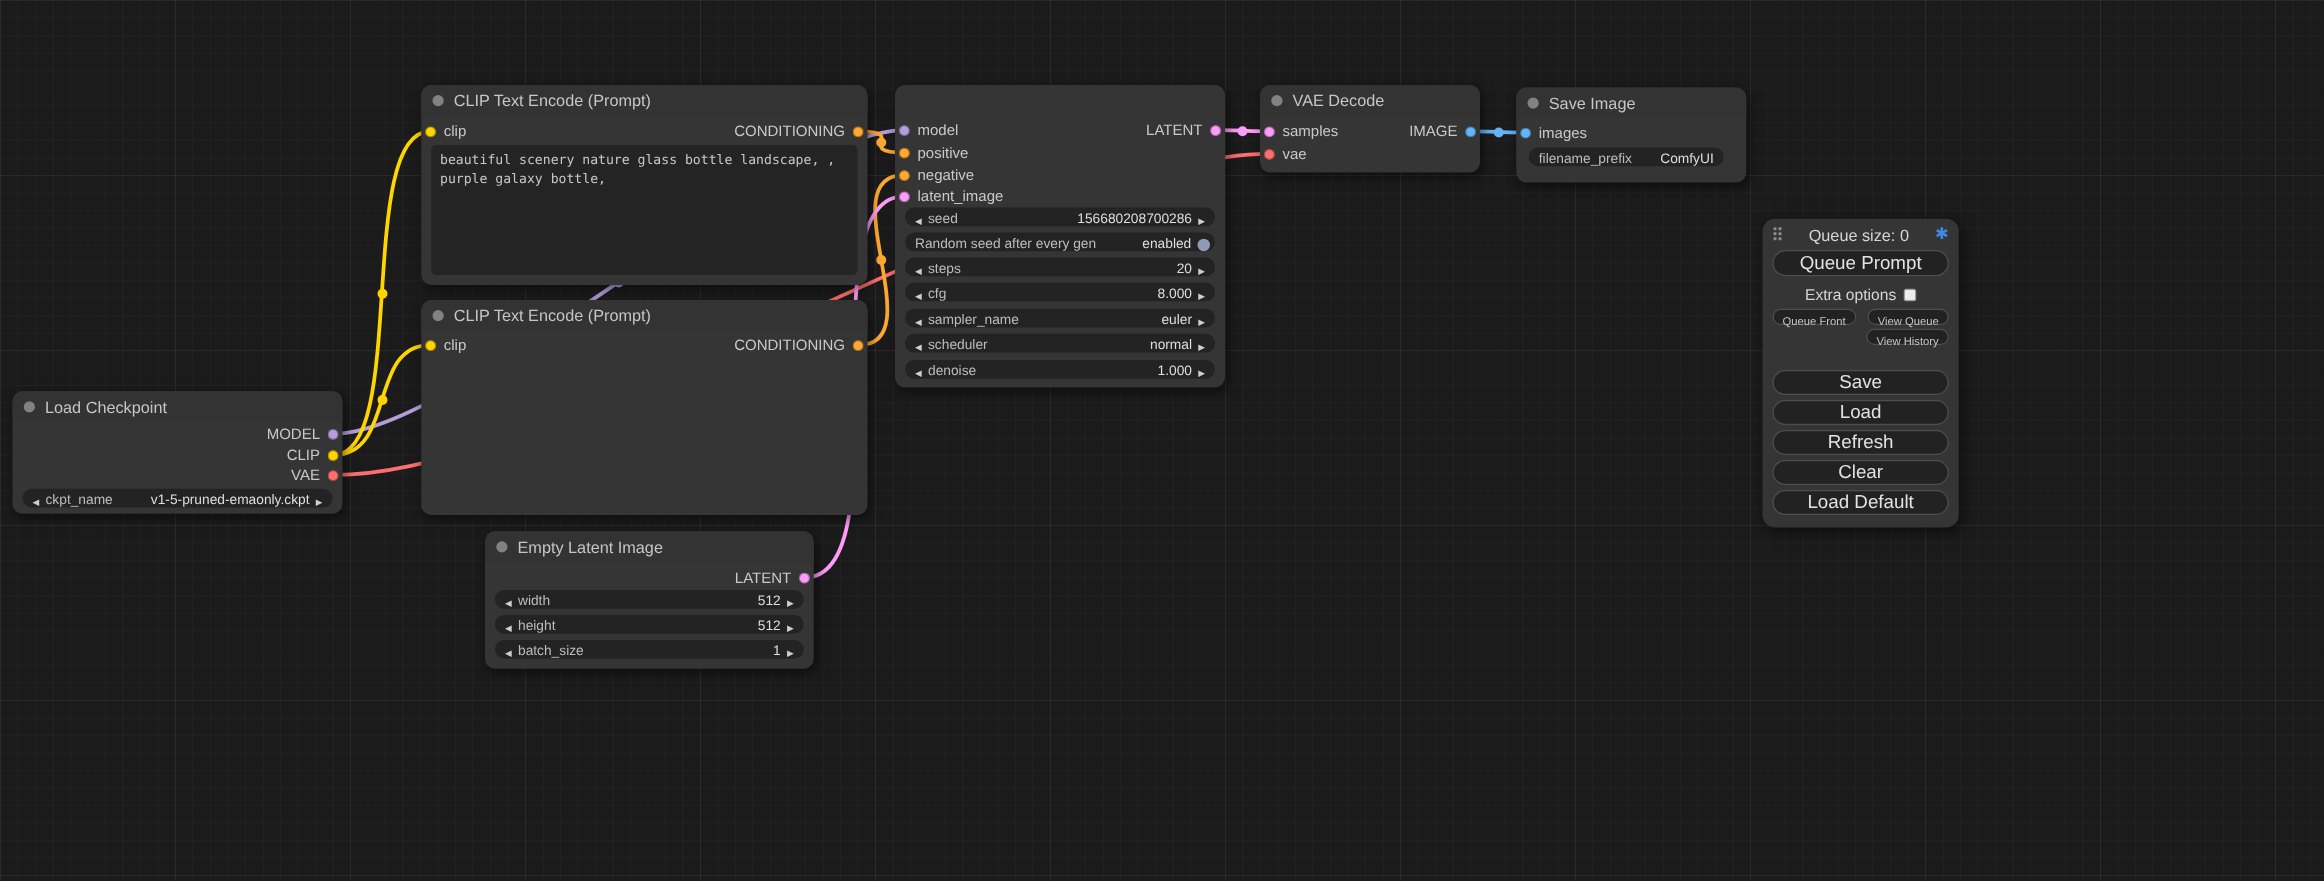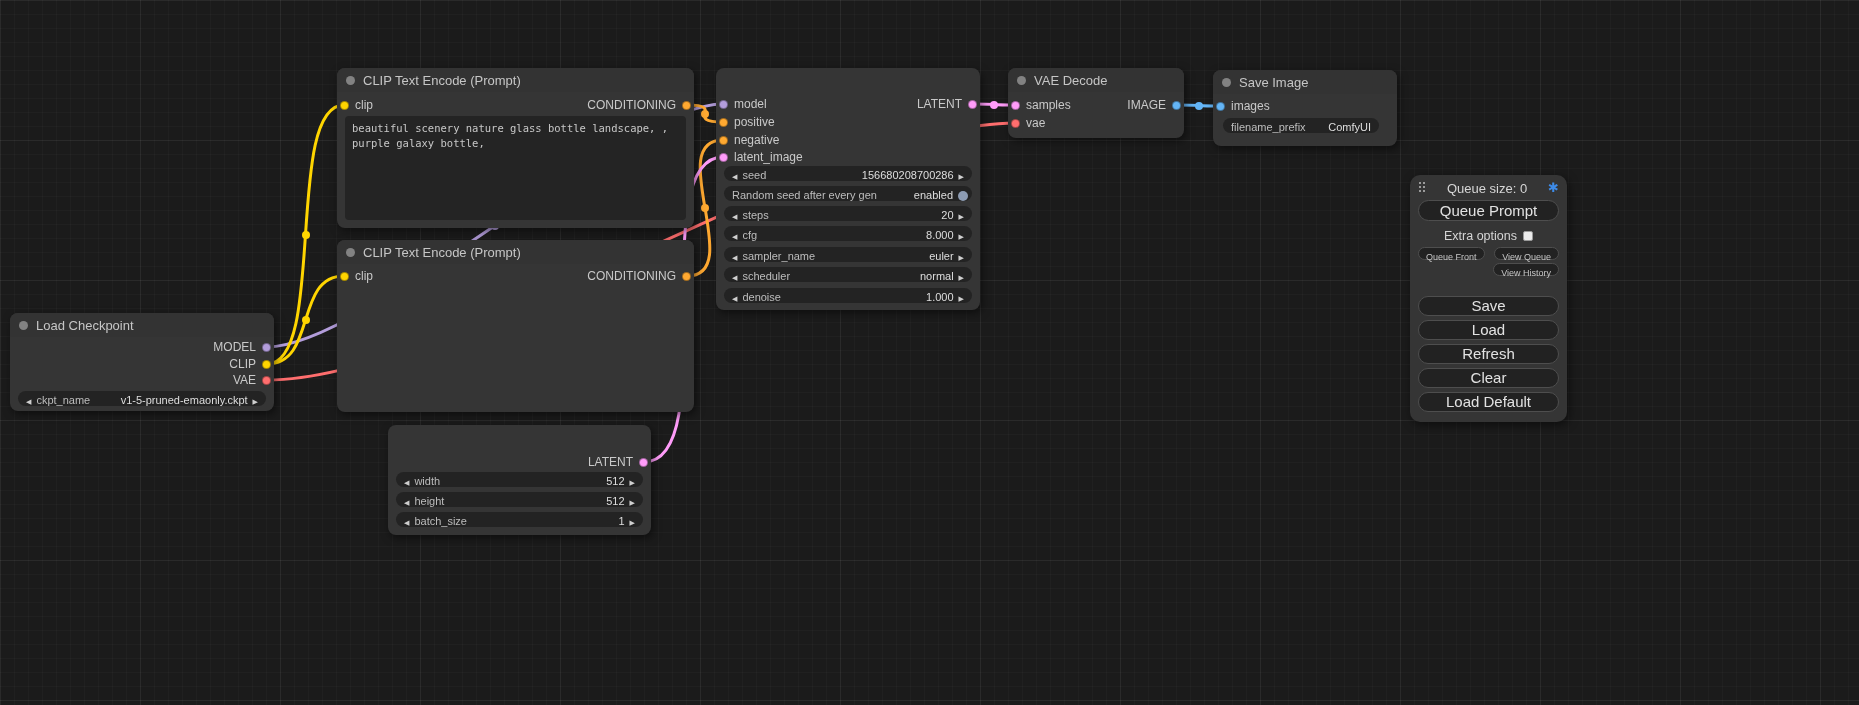--- a/index.html
+++ b/index.html
@@ -114,20 +114,24 @@
       <span class="pdot" style="background: rgb(255, 213, 0);"></span>
       <span>clip</span>
     </div>
     <div class="prow out" style="top:28px">
       <span>CONDITIONING</span>
       <span class="pdot" style="background: rgb(255, 169, 49);"></span>
     </div>
   </div>
 
   <div class="node" style="left:388px;top:425px;width:263px;height:110px">
+    <div class="ntitle">
+      <span class="ndot"></span>
+      <span>Empty Latent Image</span>
+    </div>
     <div class="prow out" style="top:29px">
       <span>LATENT</span>
       <span class="pdot" style="background: rgb(255, 156, 249);"></span>
     </div>
     <div class="widget" style="left:8px;top:47px;width:247px">
       <span class="arr">◀</span>
       <span class="wlabel">width</span>
       <span class="wvalue">512</span>
       <span class="arr">▶</span>
     </div>

